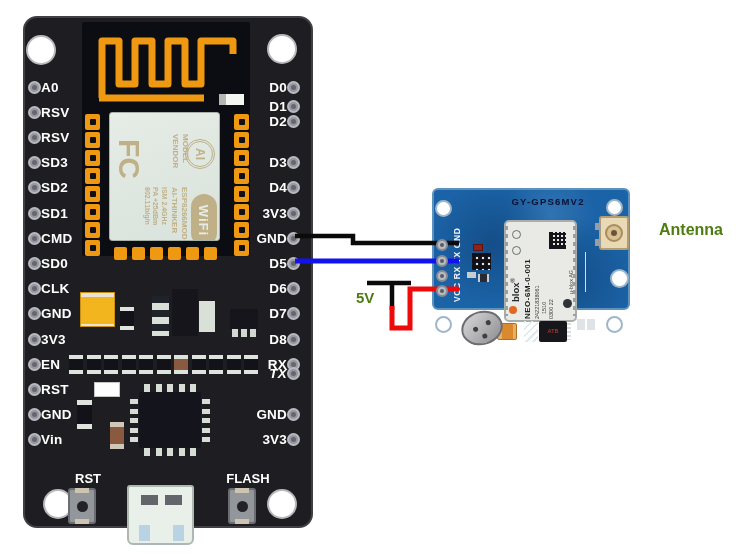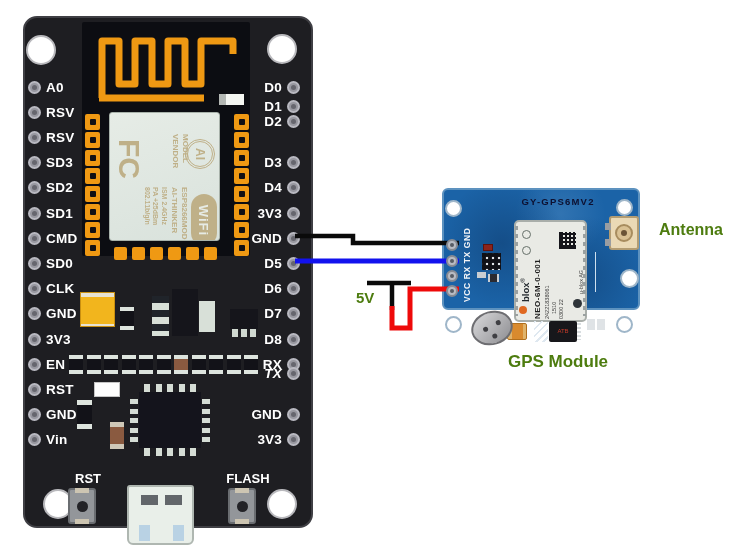--- a/index.html
+++ b/index.html
@@ -23,21 +23,21 @@
   .ai-ring{position:absolute;left:75px;top:26px;width:30px;height:30px;border:3px double #bfb088;
            border-radius:50%;display:flex;align-items:center;justify-content:center;}
   .ai-ring span{transform:rotate(90deg);font-weight:bold;font-size:12px;}
   .wifi-pill{position:absolute;left:81px;top:81px;width:26px;height:52px;background:#bfb088;border-radius:13px;
              display:flex;align-items:center;justify-content:center;}
   .wifi-pill span{transform:rotate(90deg);font-weight:bold;font-size:13px;color:#e6ebe5;letter-spacing:1px;}
   .cast-pad{position:absolute;width:15px;height:16px;background:#ef9913;border-radius:2px;}
   .cast-pad i{position:absolute;left:50%;top:50%;width:6px;height:6px;margin:-3px 0 0 -3px;background:#101014;border-radius:1px;}
   .bot-pad{position:absolute;width:13px;height:13px;background:#ef9913;border-radius:2px;top:229px;}
 
-  .pin-row{position:absolute;height:16px;display:flex;align-items:center;gap:5px;z-index:4;}
+  .pin-row{position:absolute;height:16px;display:flex;align-items:center;z-index:4;}
   .pin-row.left{left:3px;}
   .pin-row.right{right:11px;flex-direction:row;}
   .pin-pad{width:13px;height:13px;border-radius:50%;background:#97979f;border:2px solid #b9b9c1;position:relative;flex:0 0 13px;}
   .pin-pad i{position:absolute;left:50%;top:50%;width:5px;height:5px;margin:-2.5px 0 0 -2.5px;border-radius:50%;background:#66666e;}
   .pin-label{color:#fff;font-weight:bold;font-size:13.5px;letter-spacing:.2px;}
   .pin-row.right .pin-label{min-width:34px;text-align:right;}
 
   .dash{position:absolute;top:337px;width:14px;height:19px;
         background:linear-gradient(180deg,#dde4de 0 4px,#121218 4px 15px,#dde4de 15px 19px);}
   .dash.brown{background:linear-gradient(180deg,#dde4de 0 4px,#8a5a40 4px 15px,#dde4de 15px 19px);}
@@ -47,21 +47,21 @@
   .btn::before,.btn::after{content:"";position:absolute;left:50%;width:14px;height:5px;margin-left:-7px;background:#cdc5b2;}
   .btn::before{top:-2px;} .btn::after{bottom:-2px;}
   .btn i{position:absolute;left:50%;top:50%;width:11px;height:11px;margin:-5.5px 0 0 -5.5px;background:#232327;border-radius:50%;}
   .btn-label{position:absolute;width:54px;text-align:center;color:#fff;font-weight:bold;font-size:13px;}
   .usb{position:absolute;left:102px;top:467px;width:67px;height:60px;background:#e9efe9;
        border:2px solid #afb7b1;border-radius:3px 3px 6px 6px;}
   .usb .d{position:absolute;width:17px;height:10px;background:#62666a;top:8px;}
   .usb .b{position:absolute;width:11px;height:16px;background:#b9d2e4;top:38px;}
 
   
-  .gps{position:absolute;left:442px;top:188px;width:198px;height:122px;
+  .gps{position:absolute;left:432px;top:188px;width:198px;height:122px;
        background-color:#1b63a7;
        background-image:radial-gradient(circle at 30% 45%,rgba(8,38,78,.35),transparent 42%),
                         radial-gradient(circle at 72% 75%,rgba(8,38,78,.32),transparent 38%),
                         radial-gradient(circle at 60% 20%,rgba(150,190,225,.18),transparent 30%);
        border:2px solid #5d92bf;border-radius:6px;}
   .gps .hole{border-color:#9fb6c9;}
   .gps-pin{position:absolute;left:2px;width:12px;height:12px;border-radius:50%;
            background:#b9bcc4;border:2px solid #888b93;z-index:6;}
   .gps-pin i{position:absolute;left:50%;top:50%;width:4px;height:4px;margin:-2px 0 0 -2px;border-radius:50%;background:#585c64;}
   .gps-header-label{font-weight:bold;font-size:8.5px;color:#f2f4f8;letter-spacing:.6px;}
@@ -515,14 +515,13 @@
   <svg class="wires">
     <path d="M 295,236 H 353 V 243 H 459" stroke="#0a0a0a" stroke-width="4.5" fill="none"></path>
     <path d="M 295,261 H 459" stroke="#1212ee" stroke-width="5" fill="none"></path>
     <path d="M 367,283 H 411" stroke="#0a0a0a" stroke-width="4.5" fill="none"></path>
     <path d="M 392,283 V 310" stroke="#0a0a0a" stroke-width="4.5" fill="none"></path>
     <path d="M 392,306 V 328 H 410 V 289 H 459" stroke="#ee0a0a" stroke-width="5" fill="none"></path>
   </svg>
 
   <div class="caption lab-5v">5V</div>
   <div class="caption lab-ant">Antenna</div>
-  <div class="caption lab-gps">GPS Module</div>
 </div>
 
 </body></html>

